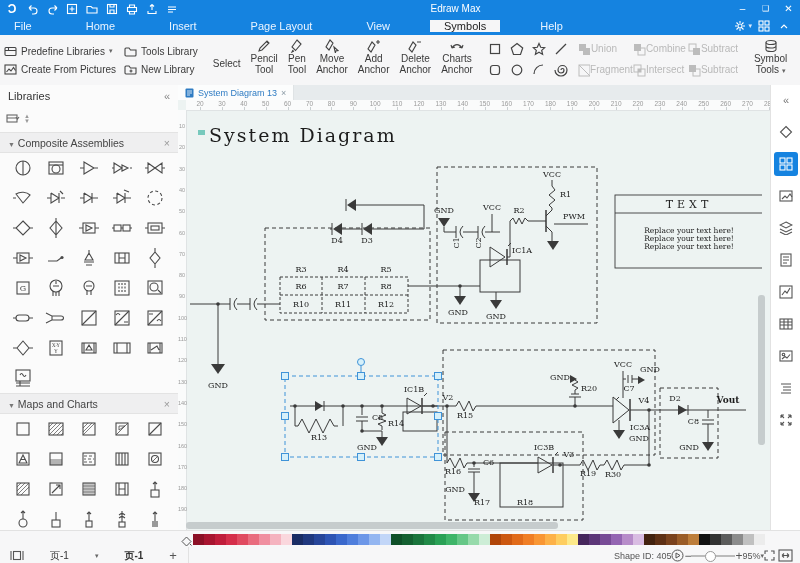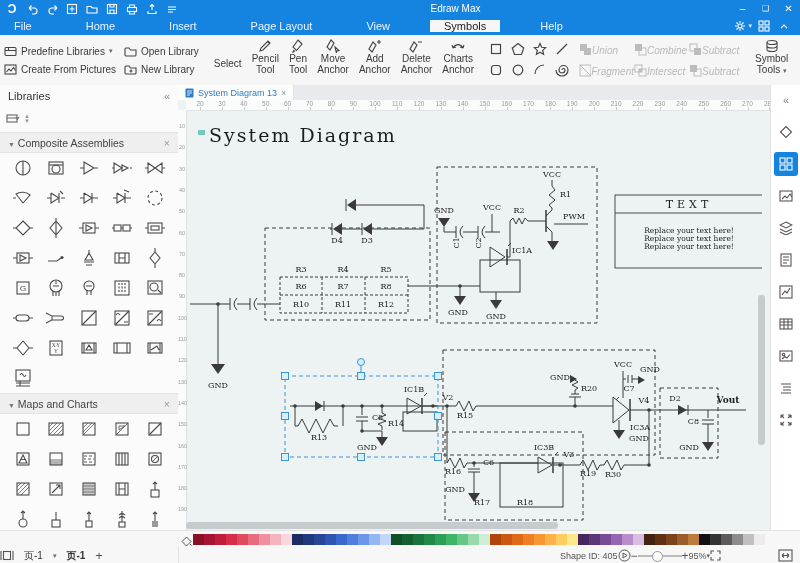--- a/index.html
+++ b/index.html
@@ -16,21 +16,21 @@
   
   #ribbon{left:0;top:35px;width:772px;height:50px;background:#f6f6f7;border-bottom:1px solid #dcdcdc;display:flex;align-items:stretch;font-size:10px;color:#3a3a3a;}
   .rsep{width:1px;background:#ddd;margin:5px 3px;}
   .libcol{display:flex;flex-direction:column;justify-content:center;gap:5px;padding:0 4px;}
   .libbtn{display:flex;align-items:center;gap:4px;white-space:nowrap;}
   .libbtn svg,.toolbtn svg{stroke:#444;fill:none;stroke-width:1.1;}
   .toolbtn{display:flex;flex-direction:column;align-items:center;justify-content:flex-start;padding:4px 5px 0;line-height:11px;text-align:center;}
   .shape-grid{display:grid;grid-template-columns:repeat(4,22px);grid-template-rows:21px 21px;align-content:center;justify-items:center;align-items:center;}
   .shape-grid svg{stroke:#444;fill:none;stroke-width:1.2;}
   .boolgrid{display:grid;grid-template-columns:repeat(3,55px);grid-template-rows:21px 21px;align-content:center;align-items:center;color:#b9b9b9;}
-  .boolbtn{display:flex;align-items:flex-end;gap:0;font-style:italic;}
+  .boolbtn{display:flex;align-items:flex-start;gap:0;}
   .caret{font-size:7px;color:#666;}
   
   #sidebar{left:0;top:85px;width:178px;height:461px;background:#fbfbfb;border-right:1px solid #e0e0e0;overflow:hidden;}
   .sb-head{height:21px;display:flex;align-items:center;justify-content:space-between;padding:0 8px;font-size:11px;color:#333;}
   .search-row{height:26px;display:flex;align-items:center;gap:4px;padding:0 6px;}
   .search-box{flex:1;height:18px;background:#fff;border:1px solid #ddd;border-radius:2px;display:flex;align-items:center;padding:0 5px;color:#9a9a9a;font-size:10px;}
   .sec-head{height:19px;background:#efeff0;border-top:1px solid #e3e3e3;border-bottom:1px solid #e3e3e3;display:flex;align-items:center;justify-content:space-between;padding:0 8px;font-size:10.5px;color:#444;}
   .symgrid{display:grid;grid-template-columns:repeat(5,33px);justify-content:center;}
   .sym{width:33px;height:30px;display:flex;align-items:center;justify-content:center;}
   .sym svg{width:22px;height:22px;stroke:#4a4a4a;fill:none;stroke-width:1.1;}
@@ -45,22 +45,22 @@
   
   #rail{left:770px;top:85px;width:30px;height:478px;background:#ffffff;border-left:1px solid #e2e2e2;display:flex;flex-direction:column;align-items:center;}
   .rail-ic{width:24px;height:24px;margin-top:8px;display:flex;align-items:center;justify-content:center;border-radius:3px;}
   .rail-ic svg{stroke:#555;fill:none;stroke-width:1.1;}
   .rail-ic.active{background:#1583e0;}
   .rail-ic.active svg{stroke:#fff;}
   
   #statusbar{left:0;top:530px;width:800px;height:33px;background:#f7f7f8;border-top:1px solid #e2e2e2;}
   #palette{left:193px;top:3px;display:flex;}
   .swatch{width:10.5px;height:11px;margin-right:0.5px;}
-  #pagebar{left:0;top:16px;width:178px;height:17px;display:flex;align-items:center;gap:10px;font-size:10px;color:#333;border-right:1px solid #e2e2e2;}
-  #statusinfo{left:560px;top:16px;width:215px;height:17px;display:flex;align-items:center;justify-content:flex-start;font-size:9px;color:#555;}
+  #pagebar{left:0;top:16px;width:178px;height:17px;display:flex;align-items:center;gap:26px;padding-left:10px;font-size:10px;color:#333;border-right:1px solid #e2e2e2;}
+  #statusinfo{left:560px;top:16px;width:215px;height:17px;display:flex;align-items:center;justify-content:flex-end;font-size:9px;color:#555;}
   text{font-family:"DejaVu Serif","Liberation Serif",serif;}
 </style>
 </head>
 <body>
 
 <div id="titlebar" class="abs">
   <span class="qicon" style="font-weight:bold;font-size:12px;">Ɔ</span>
   <span class="qicon">
       <svg width="12" height="12">
         <path d="M3 5h5a3 3 0 0 1 0 6H6M3 5l2.5-2.5M3 5l2.5 2.5"></path>
@@ -157,21 +157,21 @@
           <path d="M2.5 9l2.5-3 2 2 2.5-3.5 2 3"></path>
         </svg>
       <span>Create From Pictures</span>
     </div>
   </div>
   <div class="libcol">
     <div class="libbtn">
       <svg width="13" height="13">
           <path d="M1 4a1 1 0 0 1 1-1h3l1.5 2H12v5a1 1 0 0 1-1 1H2a1 1 0 0 1-1-1z"></path>
         </svg>
-      <span>Open Library</span>
+      <span>Tools Library</span>
     </div>
     <div class="libbtn">
       <svg width="13" height="13">
           <path d="M1 4a1 1 0 0 1 1-1h3l1.5 2H12v5a1 1 0 0 1-1 1H2a1 1 0 0 1-1-1zM7 6.5v3M5.5 8h3"></path>
         </svg>
       <span>New Library</span>
     </div>
   </div>
   <div class="rsep"></div>
   <div class="toolbtn" style="padding-top:6px;gap:17px;">

